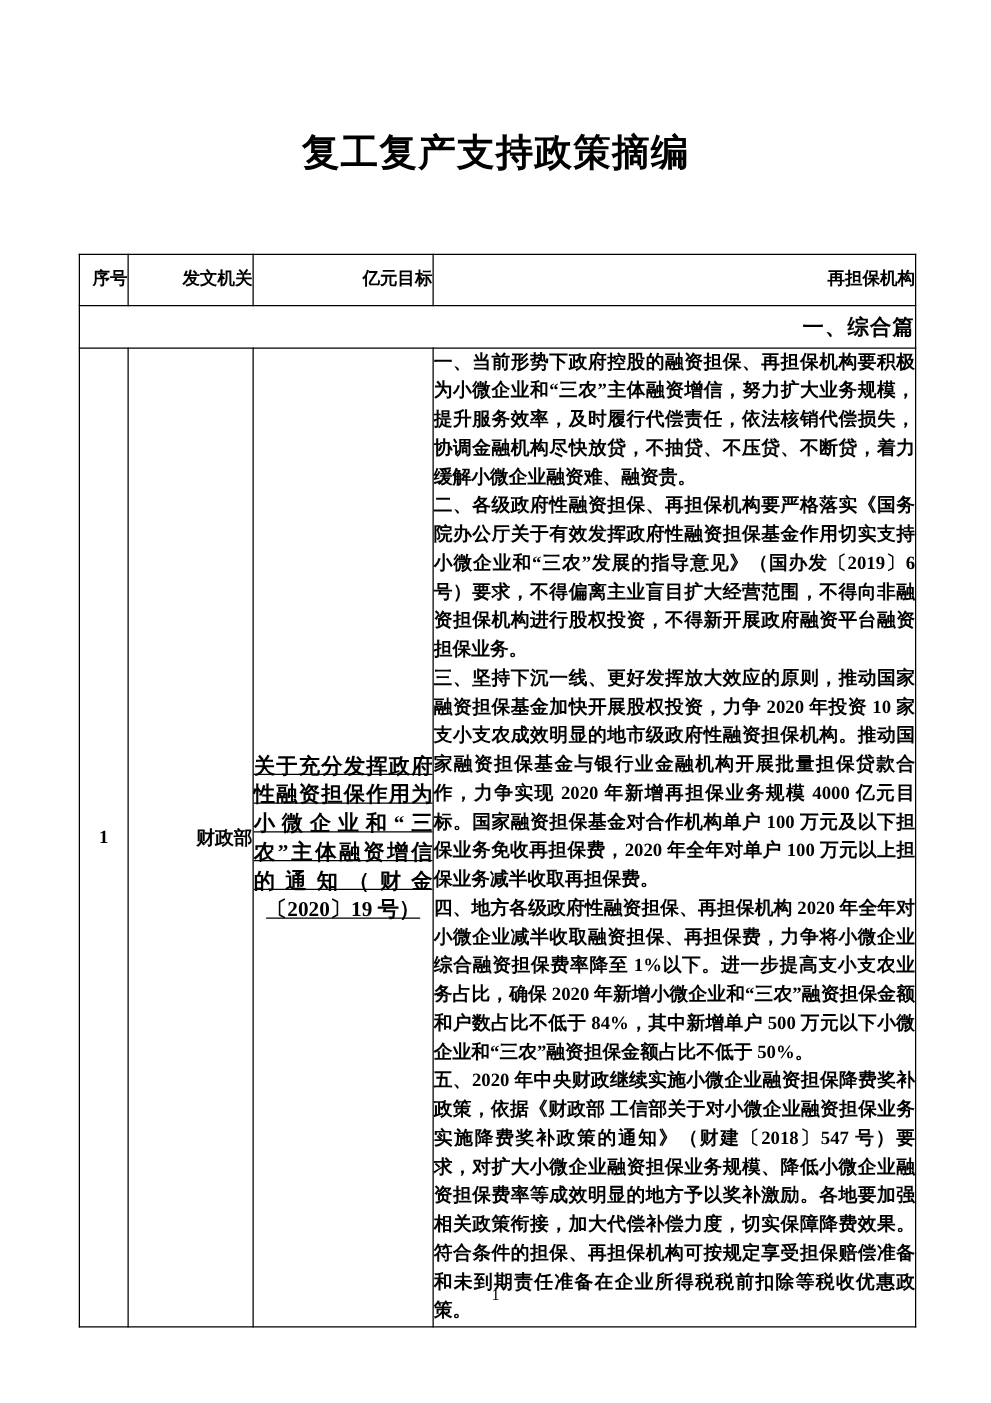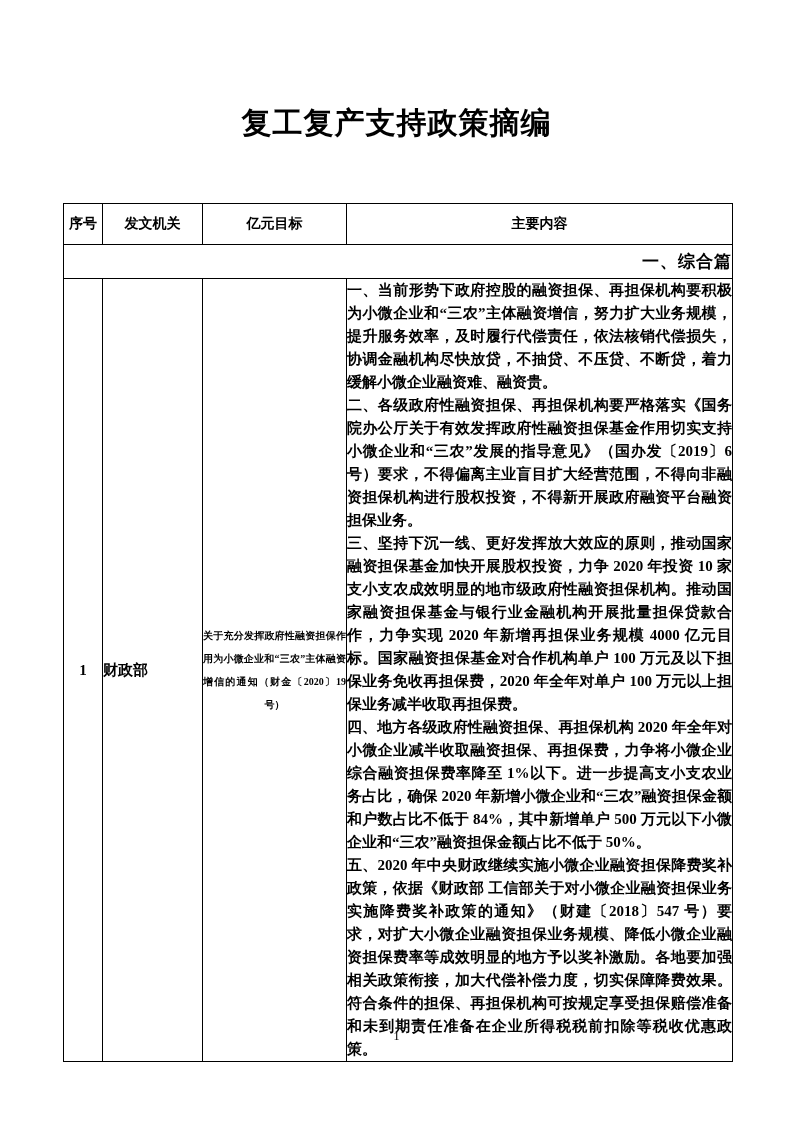--- a/index.html
+++ b/index.html
@@ -40,21 +40,21 @@
     color: #000000;
   }
   col.c-no     { width: 39px; }
   col.c-agency { width: 100px; }
   col.c-doc    { width: 144px; }
   col.c-main   { width: 386px; }
   .hdr-row th {
     height: 40px;
     font-size: 14px;
     font-weight: bold;
-    text-align: center;
+    text-align: right;
     vertical-align: middle;
     line-height: 18px;
   }
   .hdr-no {
     padding: 2px 8px;
     word-break: break-all;
   }
   .section-row td {
     height: 33px;
     font-size: 17px;
@@ -69,32 +69,33 @@
   }
   .data-row {
     height: 730px;
   }
   .cell-no {
     text-align: center;
     font-size: 15px;
     font-weight: bold;
   }
   .cell-agency {
-    text-align: left;
+    text-align: right;
     font-size: 15px;
     font-weight: bold;
     padding: 2px 6px;
   }
   .cell-doc {
-    font-size: 10px;
+    font-size: 17px;
     font-weight: bold;
     padding: 2px 5px;
     line-height: 23px;
     text-align: justify;
     text-align-last: center;
+    text-decoration: underline;
   }
   .cell-main {
     vertical-align: top;
     padding: 7px 7px 6px 7px;
   }
   .cell-main p {
     margin: 0;
     font-size: 15px;
     font-weight: bold;
     line-height: 23px;
@@ -120,21 +121,21 @@
     <col class="c-no">
     <col class="c-agency">
     <col class="c-doc">
     <col class="c-main">
   </colgroup>
   <tbody>
     <tr class="hdr-row">
       <th class="hdr-no">序号</th>
       <th>发文机关</th>
       <th>亿元目标</th>
-      <th>主要内容</th>
+      <th>再担保机构</th>
     </tr>
     <tr class="section-row">
       <td colspan="4">一、综合篇</td>
     </tr>
     <tr class="data-row">
       <td class="cell-no">1</td>
       <td class="cell-agency">财政部</td>
       <td class="cell-doc">关于充分发挥政府性融资担保作用为小微企业和“三农”主体融资增信的通知（财金〔2020〕19 号）</td>
       <td class="cell-main">
         <p>一、当前形势下政府控股的融资担保、再担保机构要积极为小微企业和“三农”主体融资增信，努力扩大业务规模，提升服务效率，及时履行代偿责任，依法核销代偿损失，协调金融机构尽快放贷，不抽贷、不压贷、不断贷，着力缓解小微企业融资难、融资贵。</p>

